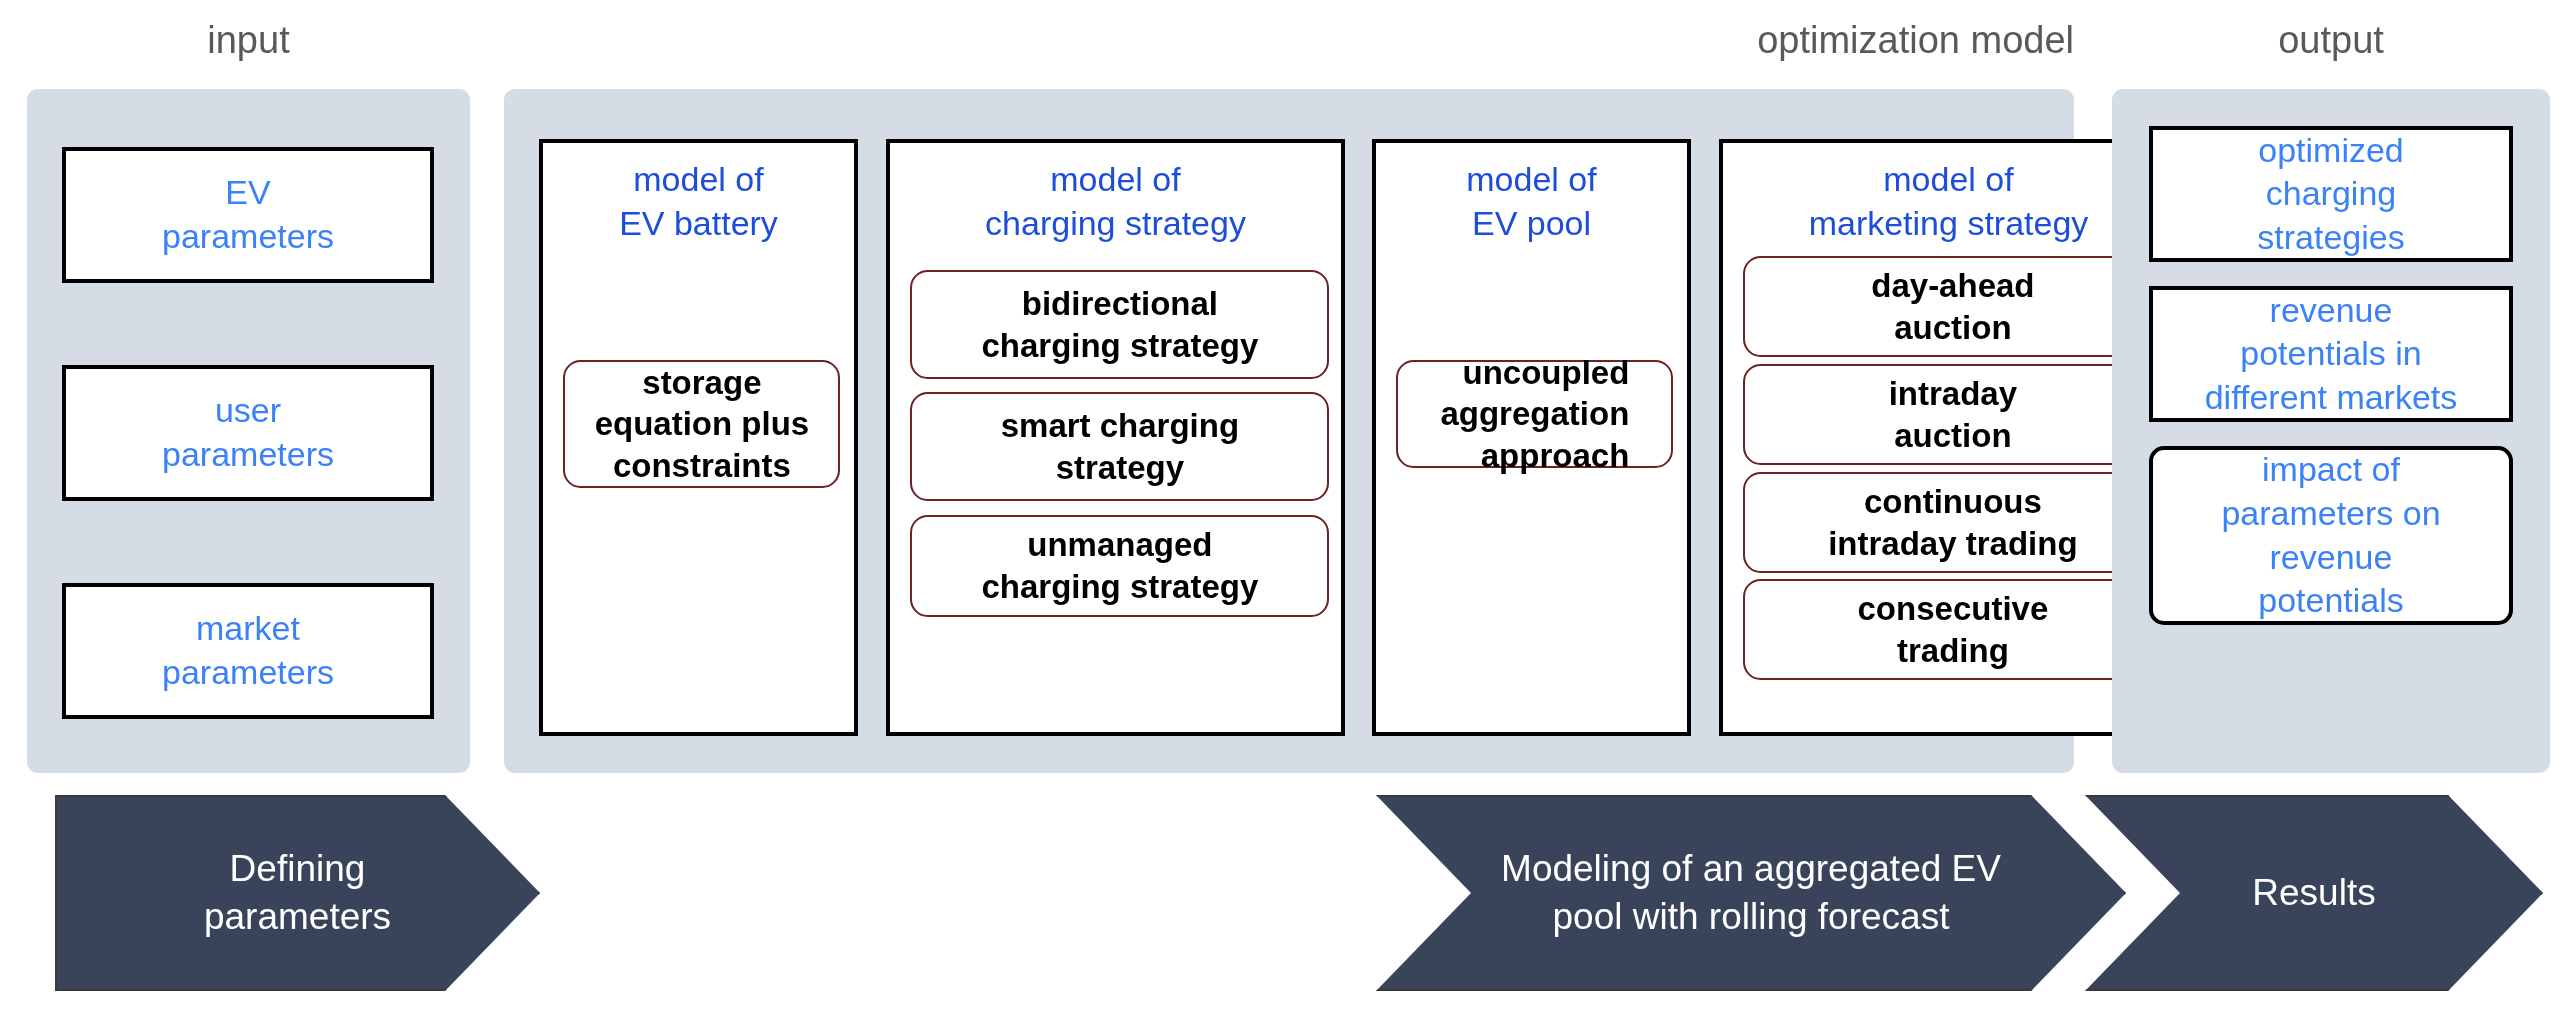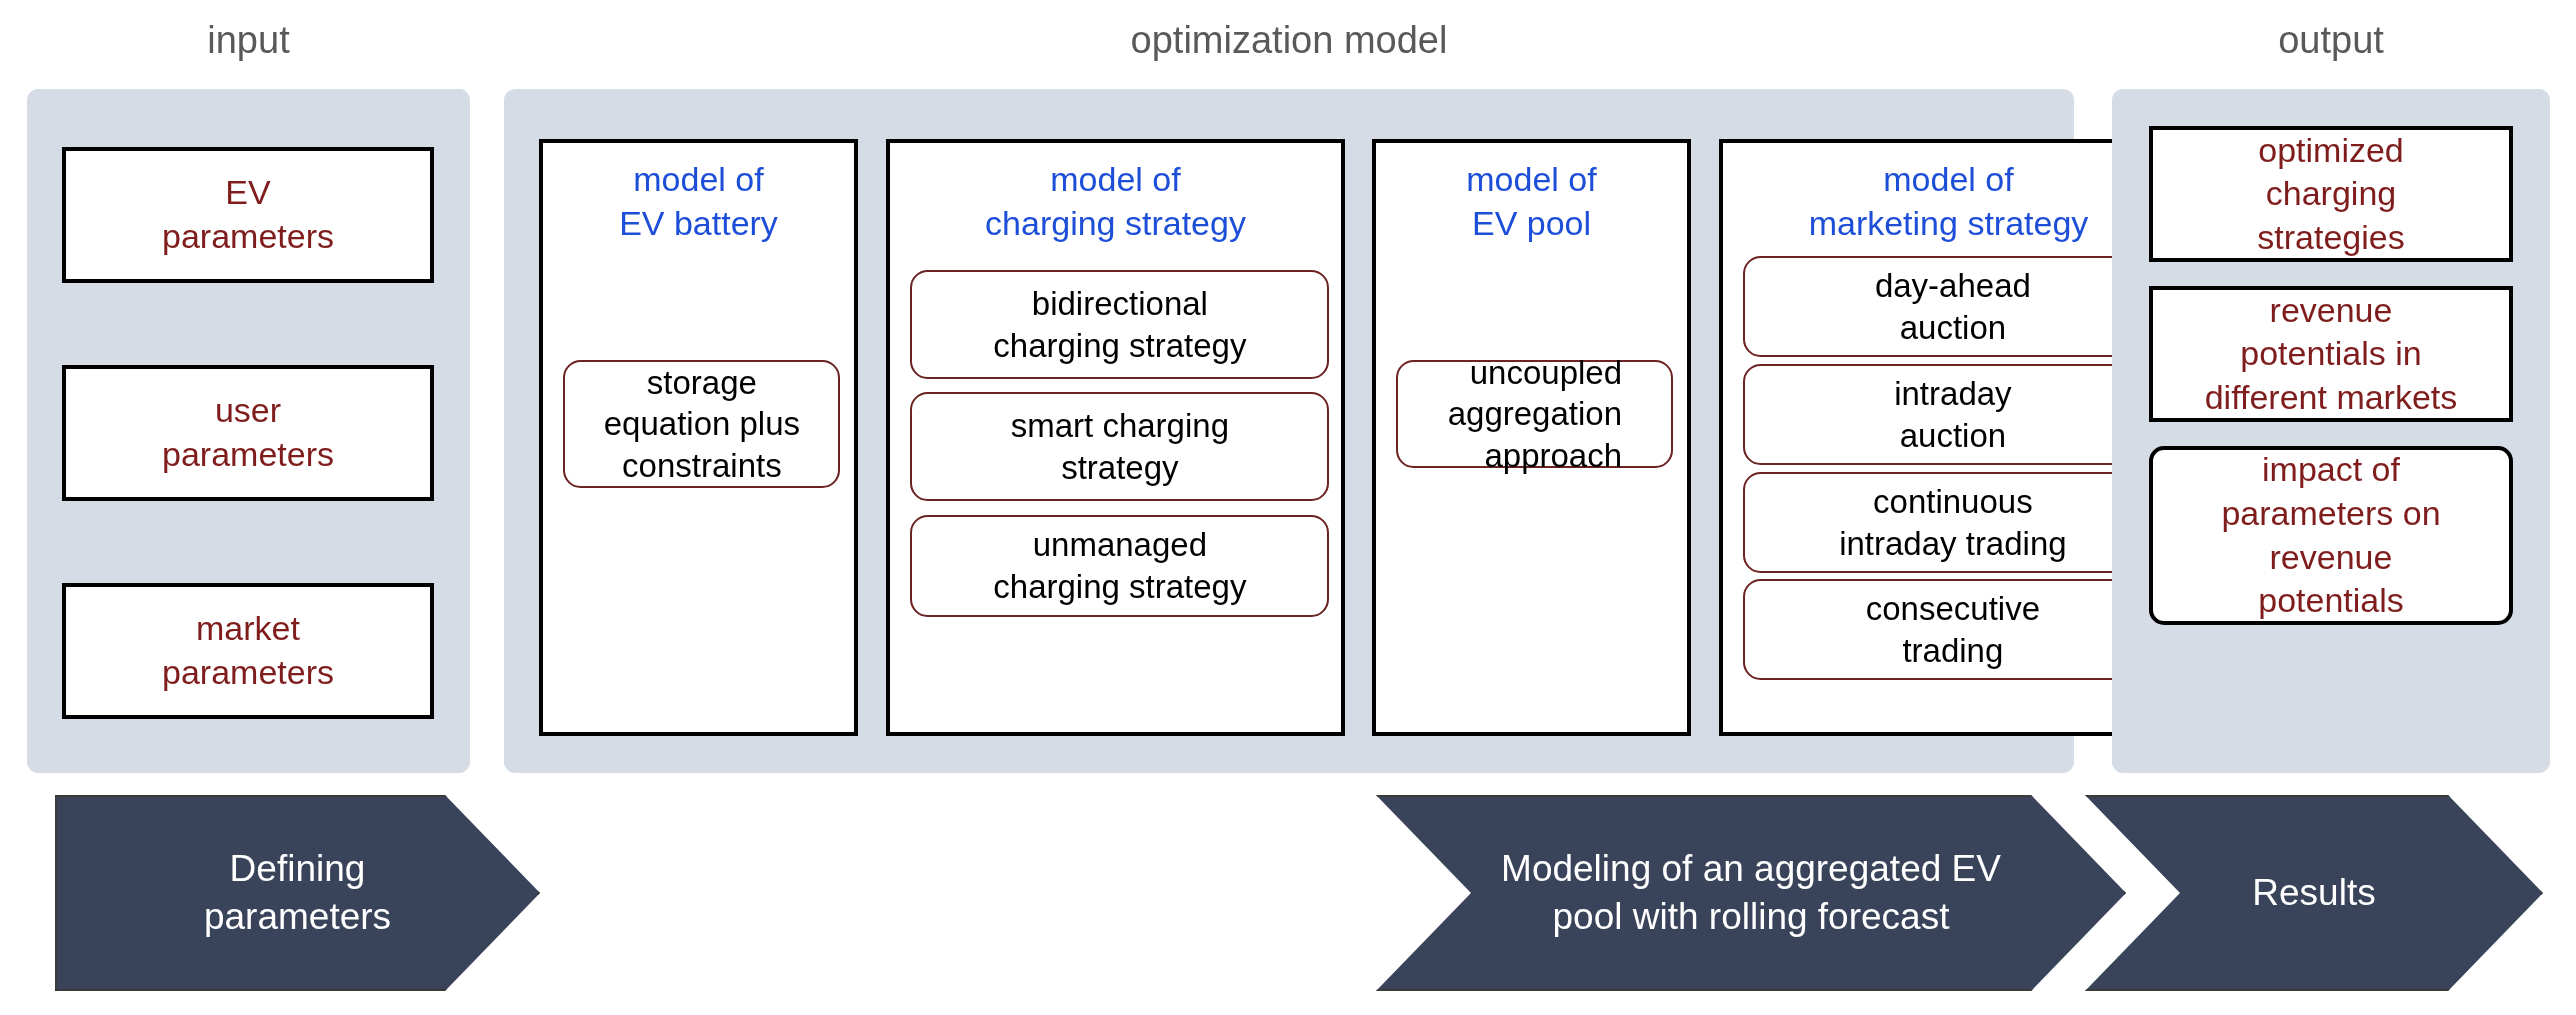--- a/index.html
+++ b/index.html
@@ -10,46 +10,46 @@
   
   .sec-header{position:absolute;color:#595959;font-size:38px;line-height:1;
               text-align:center;white-space:nowrap;margin-top:13px;}
 
   
   .panel{position:absolute;background:#d6dce5;border-radius:11px;box-sizing:border-box;}
 
   
   .wbox{position:absolute;background:#ffffff;border:4.1px solid #000000;box-sizing:border-box;
         display:flex;align-items:center;justify-content:center;text-align:center;
-        color:#7f1d1d;font-size:34px;line-height:1.28;}
+        color:#3b82f6;font-size:34px;line-height:1.28;}
 
   
   .colbox{position:absolute;background:#ffffff;border:4.1px solid #000000;box-sizing:border-box;}
   .colbox .col-title{position:absolute;left:0;right:0;top:15px;text-align:center;
         color:#1d4ed8;font-size:34px;line-height:1.28;}
 
   
   .rbox{position:absolute;background:#ffffff;border:2px solid #6b2423;border-radius:17.7px;
         box-sizing:border-box;display:flex;align-items:center;justify-content:center;
-        text-align:center;color:#000;font-size:33px;line-height:1.26;}
+        text-align:center;color:#000;font-size:33px;line-height:1.26;font-weight:bold;}
 
   
   .chev{position:absolute;top:795px;height:196px;
         background:#39435a;border:2.7px solid #3a3a38;box-sizing:border-box;
         display:flex;align-items:center;justify-content:center;text-align:center;
         color:#ffffff;font-size:37px;line-height:1.3;}
   .chev span{display:block;padding:0 20.4px;}
 </style>
 </head>
 <body>
 
 <div class="canvas">
 
   <div class="sec-header" style="left:27px;top:8.2px;width:443px;">input</div>
-  <div class="sec-header" style="left:504px;top:8.2px;width:1570px;">optimization model</div>
+  <div class="sec-header" style="left:504px;top:8.2px;width:1570px;text-align:right;">optimization model</div>
   <div class="sec-header" style="left:2112px;top:8.2px;width:438px;">output</div>
 
   <div class="panel" style="left:27px;top:89px;width:443px;height:684px;">
     <div class="wbox" style="left:35px;top:58px;width:372px;height:136px;">EV<br>parameters</div>
     <div class="wbox" style="left:35px;top:276px;width:372px;height:136px;">user<br>parameters</div>
     <div class="wbox" style="left:35px;top:494px;width:372px;height:136px;">market<br>parameters</div>
   </div>
 
   <div class="panel" style="left:504px;top:89px;width:1570px;height:684px;">
 

